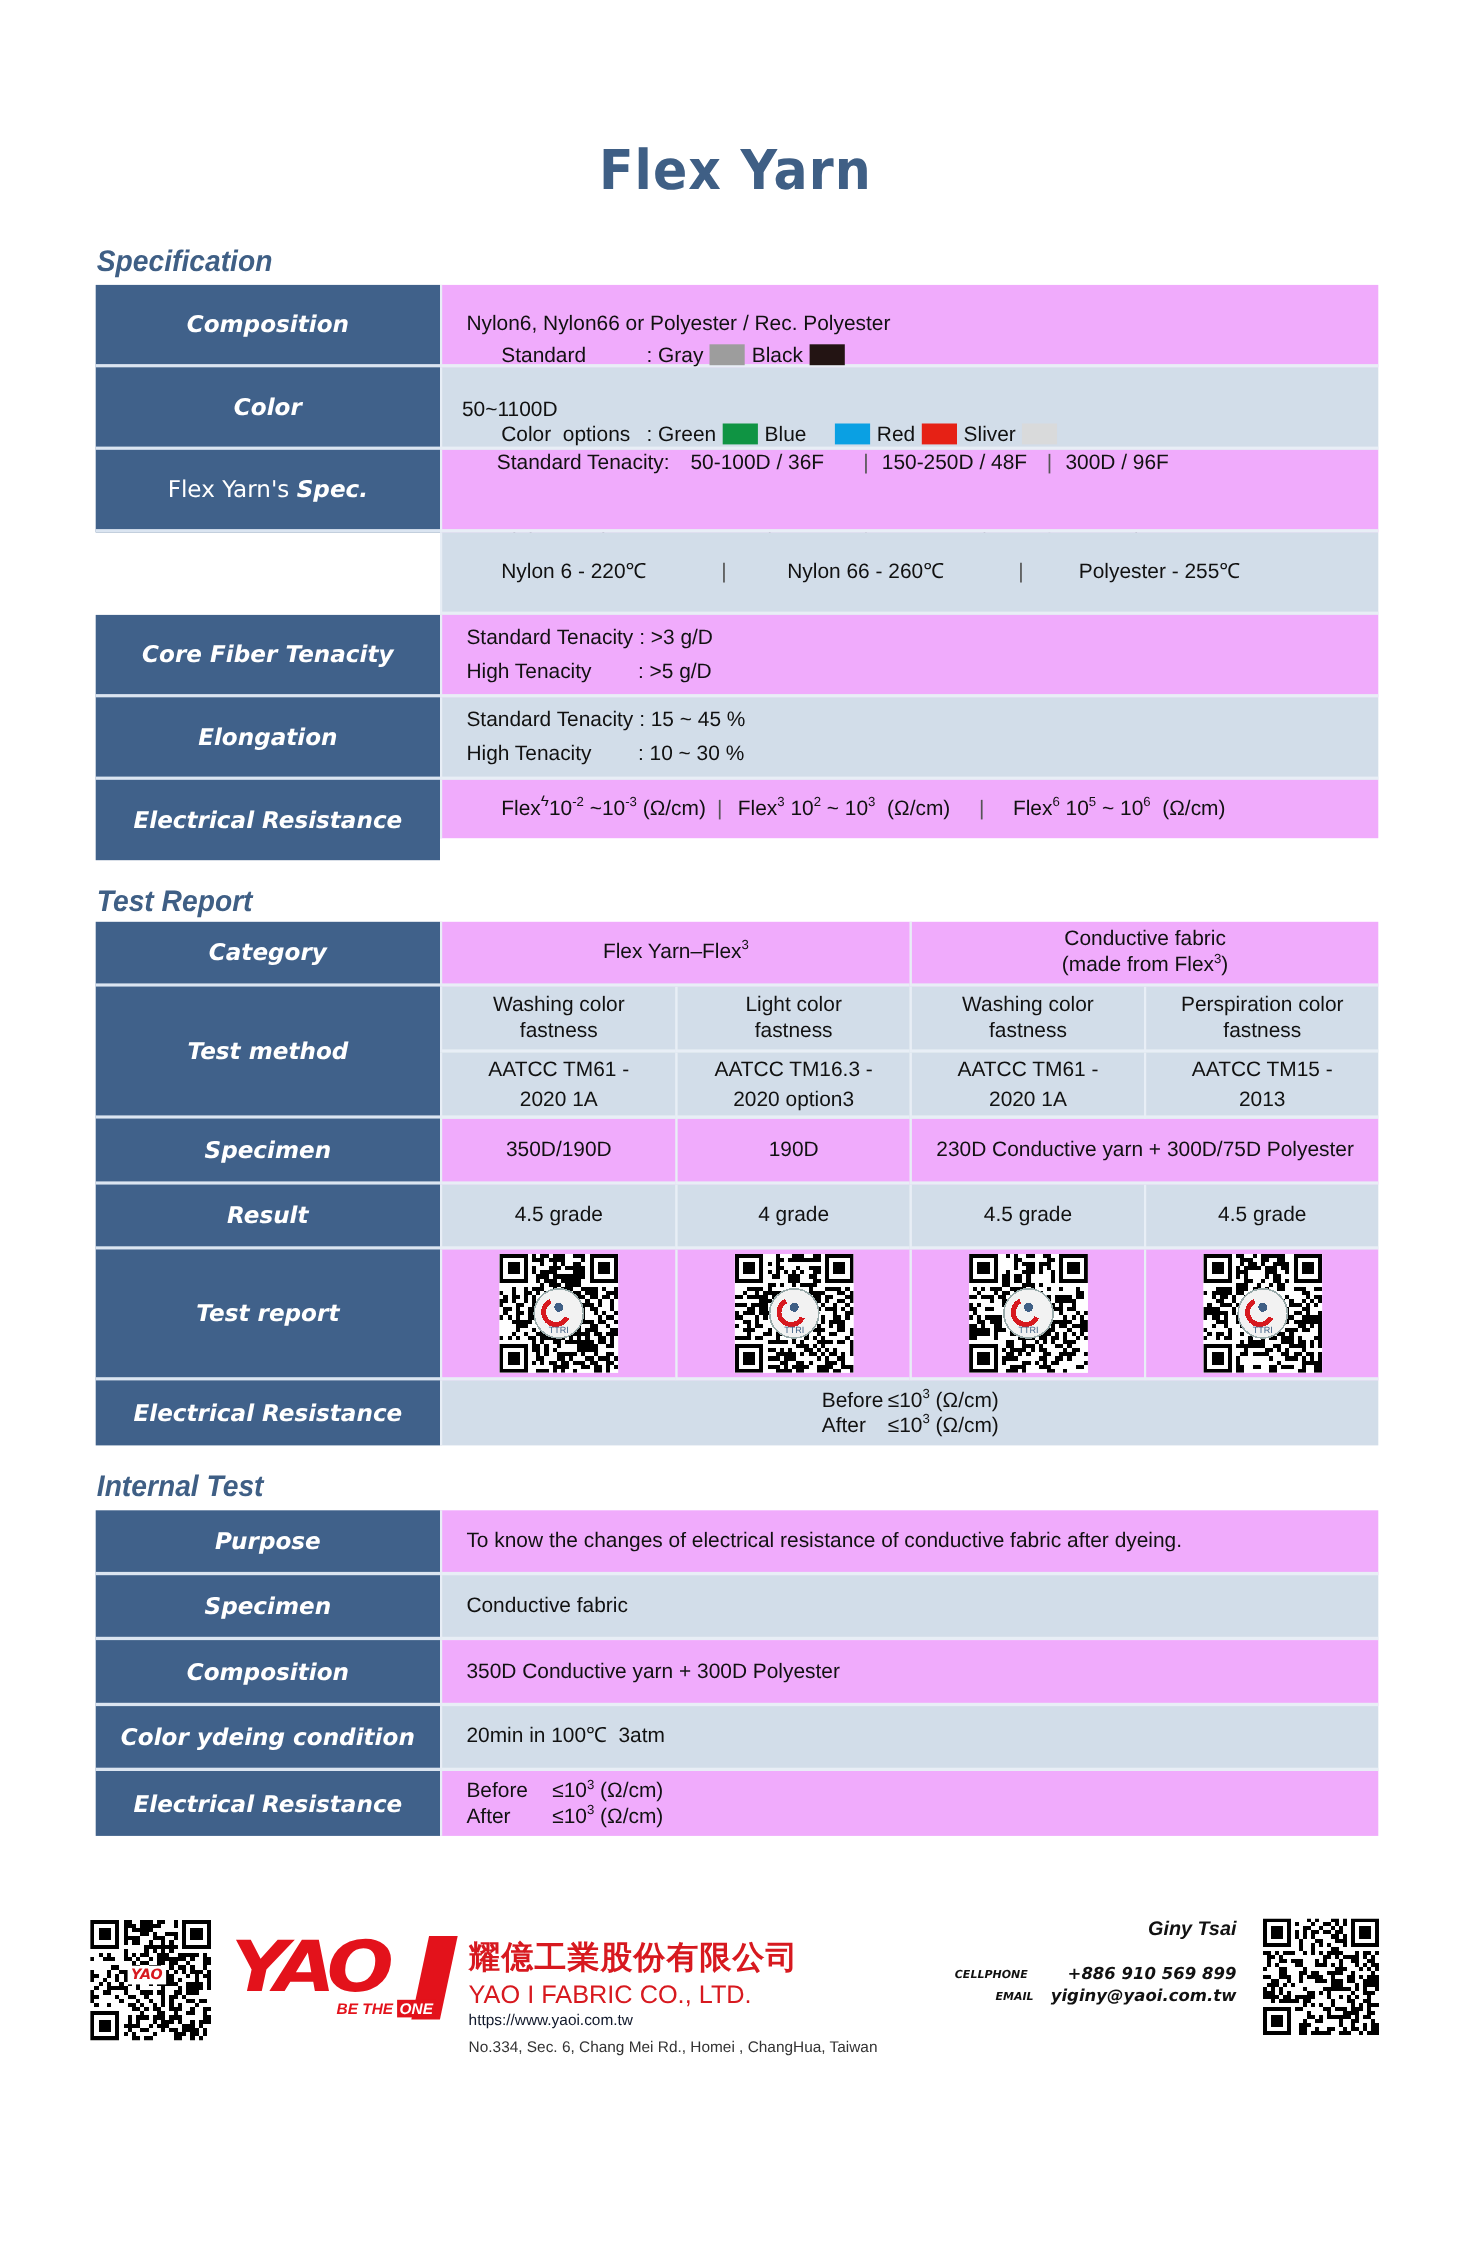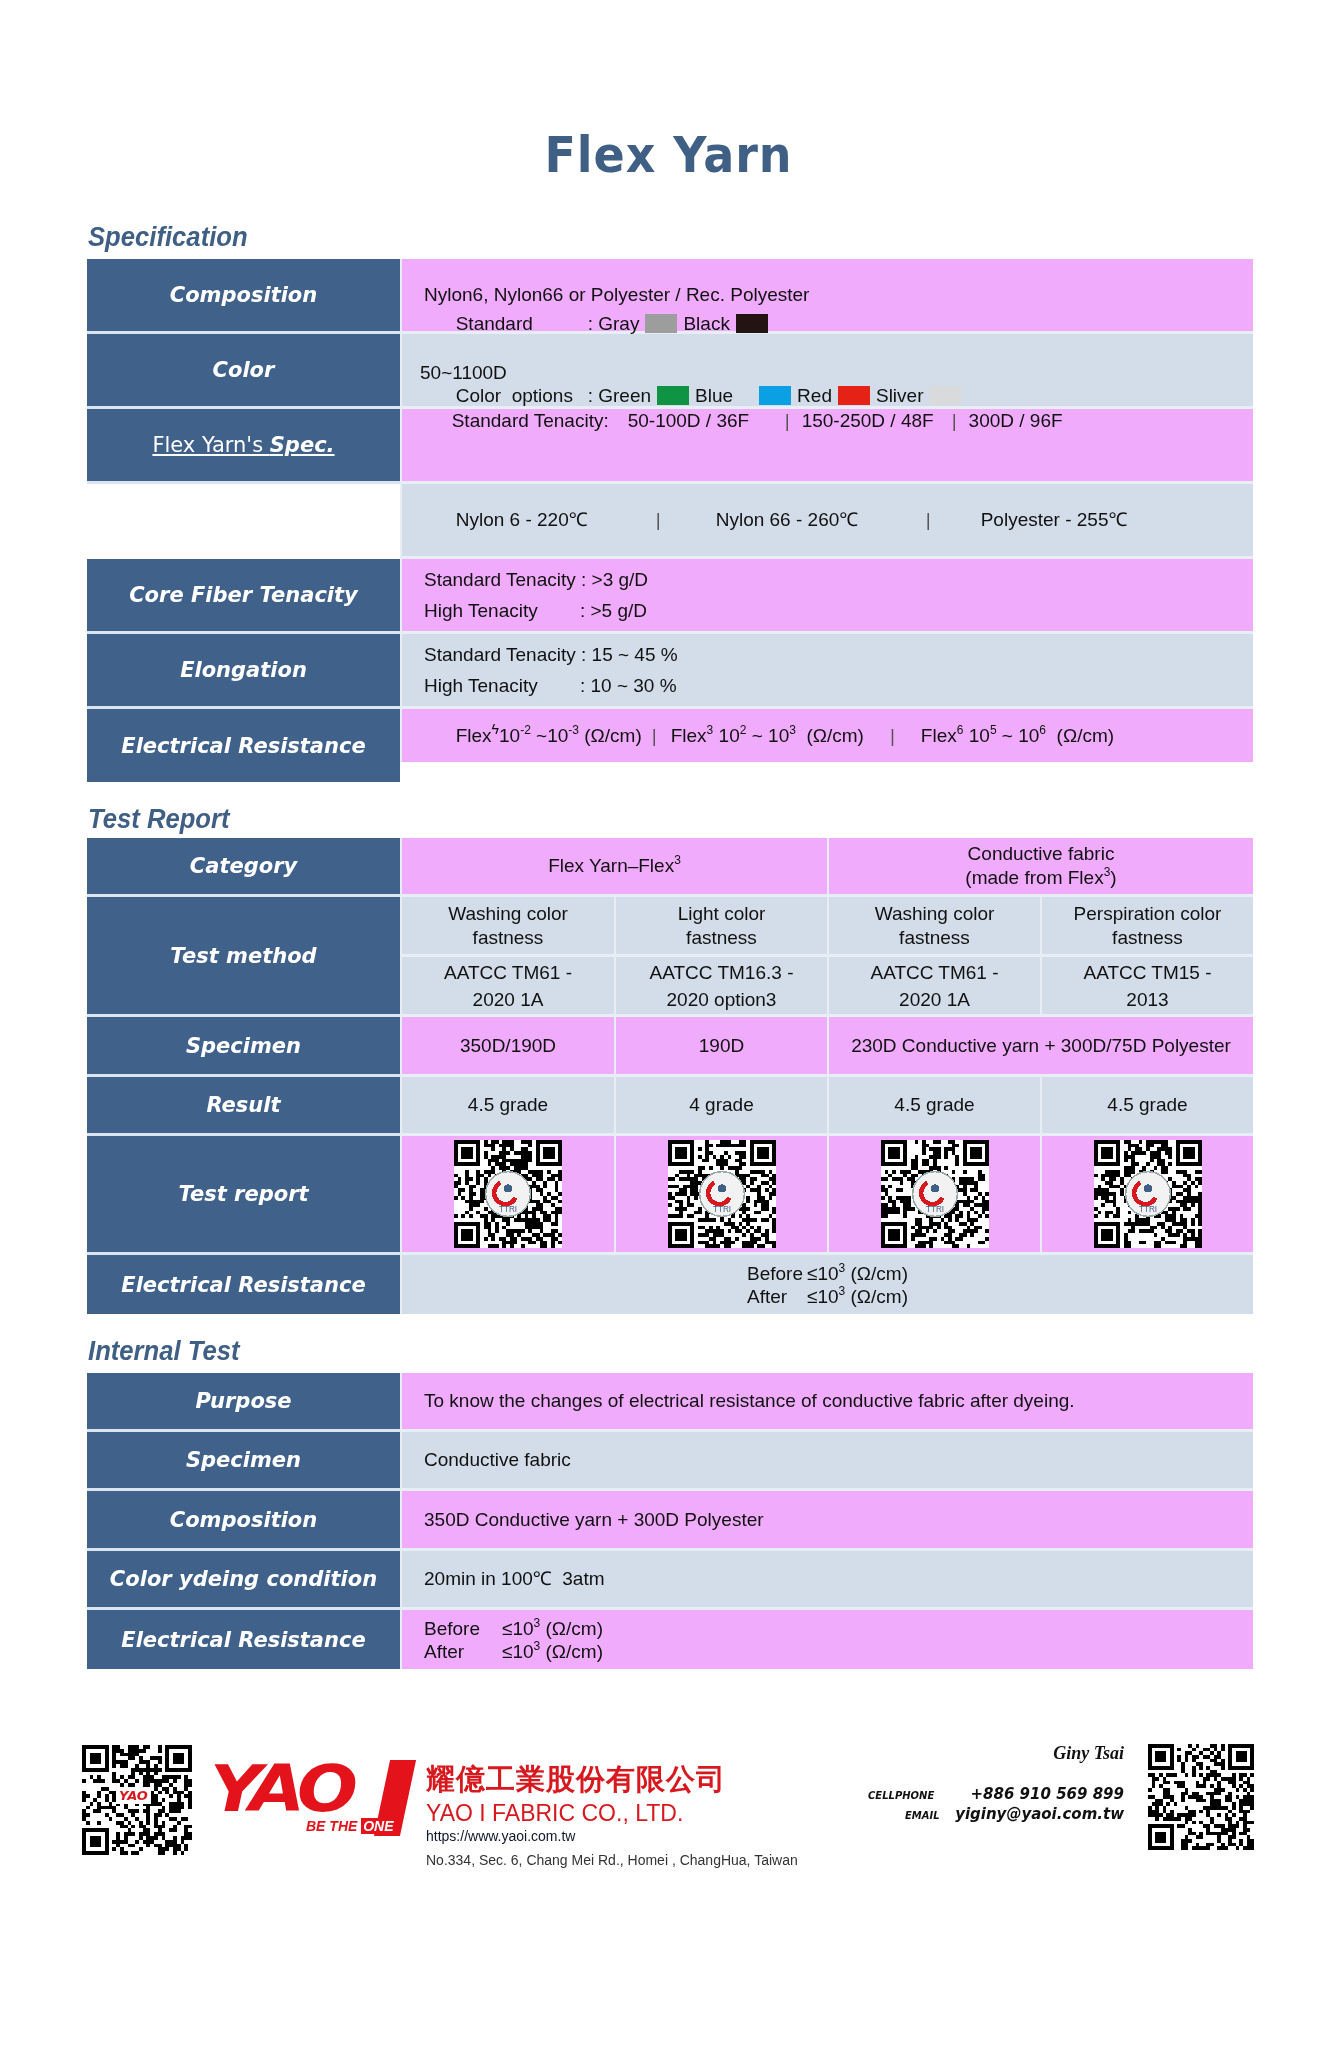--- a/index.html
+++ b/index.html
@@ -17,21 +17,21 @@
     transform: scaleX(0.95); transform-origin: left;
   }
 
   .tbl { position: absolute; left: 87px; width: 1166px; }
   .lab {
     position: absolute; left: 0; width: 313px; background: #40618a; color: #fff;
     display: flex; align-items: center; justify-content: center; text-align: center;
     font-family: "DejaVu Sans", sans-serif; font-weight: bold; font-style: italic; font-size: 21px;
     border-bottom: 3px solid #dbe5f1;
   }
-  .lab.plain { font-style: normal; text-decoration: underline; }
+  .lab.plain { font-style: normal; }
   .lab.plain i { font-style: italic; }
   .val {
     position: absolute; left: 313px; width: 853px;
     border-bottom: 3px solid #e8eef6; border-left: 2px solid #e8eef6;
     font-size: 19px; color: #111; padding-left: 22px;
     display: flex; flex-direction: column; justify-content: center;
   }
   .dark { background: #f0abfc; }
   .light { background: #d2dde9; }
 
@@ -48,21 +48,21 @@
   }
 
   .qr {
     width: 108px; height: 108px; background: #fff; position: relative; overflow: hidden;
   }
   .qr svg { width: 100%; height: 100%; display: block; }
   .brand-zh { position: absolute; left: 426px; top: 1760px; font-size: 29px; color: #d7191f; font-weight: bold; letter-spacing: 1px; }
   .brand-en { position: absolute; left: 426px; top: 1800px; font-size: 23px; color: #d7191f; }
   .brand-url { position: absolute; left: 426px; top: 1828px; font-size: 14px; color: #0f172a; text-align: center; }
   .brand-addr { position: absolute; left: 426px; top: 1852px; font-size: 14px; color: #333; }
-  .contact-name { position: absolute; right: 213px; top: 1743px; font-size: 18px; font-weight: bold; font-style: italic; font-family: Liberation Serif, serif; }
+  .contact-name { position: absolute; right: 213px; top: 1743px; font-size: 18px; font-weight: bold; font-style: italic; font-family: Liberation Sans, sans-serif; }
   .contact-label { position: absolute; font-size: 10px; font-weight: bold; font-style: italic; font-family: "DejaVu Sans", sans-serif; }
   .contact-value { position: absolute; right: 213px; font-size: 15px; font-weight: bold; font-style: italic; font-family: "DejaVu Sans", sans-serif; }
 </style>
 </head>
 <body>
 
 <div class="title">Flex Yarn</div>
 
 <div class="section-heading" style="top:222px">Specification</div>
 

